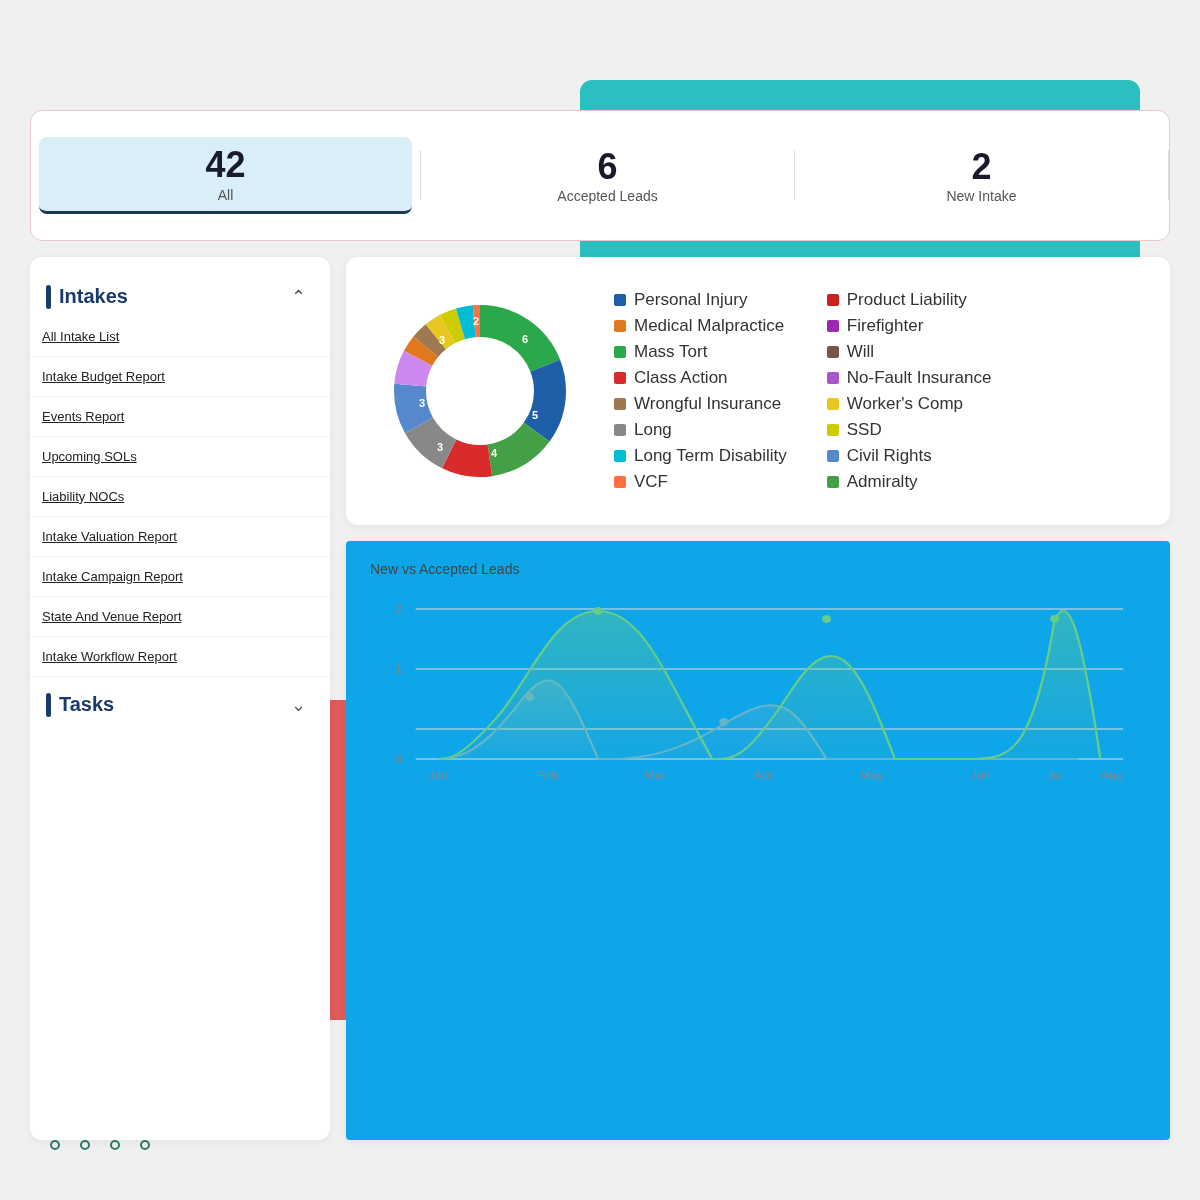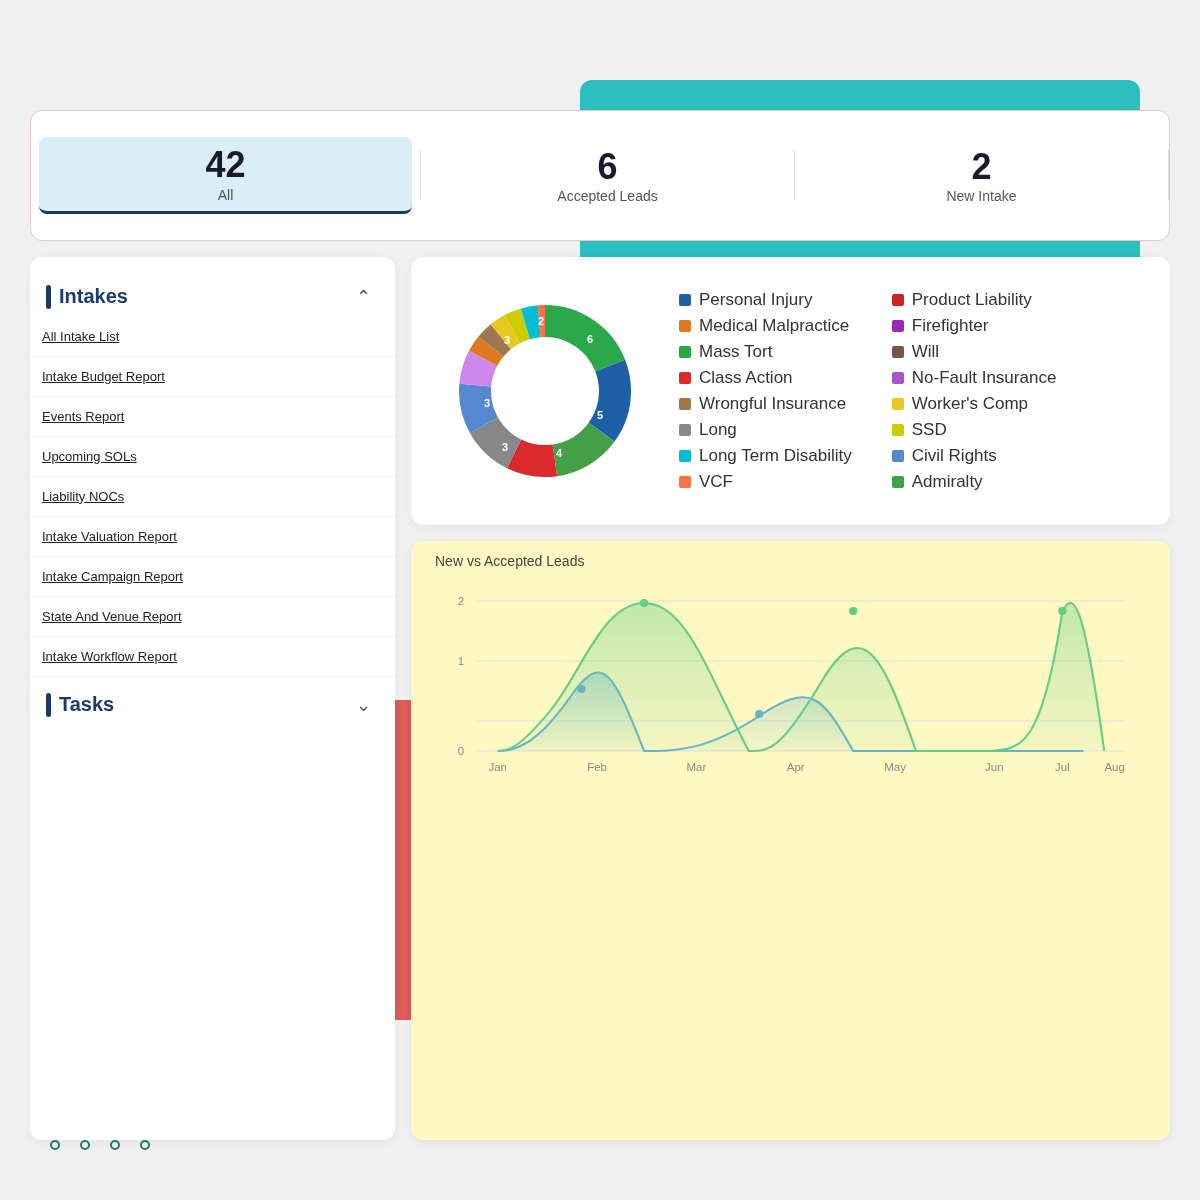--- a/index.html
+++ b/index.html
@@ -103,21 +103,21 @@
 
     
     .content-row {
       display: flex;
       gap: 16px;
       flex: 1;
     }
 
     
     .sidebar {
-      width: 365px;
+      width: 300px;
       background: white;
       border-radius: 12px;
       padding: 20px 0;
       display: flex;
       flex-direction: column;
       flex-shrink: 0;
       box-shadow: 0 2px 8px rgba(0,0,0,0.06);
     }
     .sidebar-section-header {
       display: flex;
@@ -216,23 +216,23 @@
     }
     .legend-dot {
       width: 12px;
       height: 12px;
       border-radius: 2px;
       flex-shrink: 0;
     }
 
     
     .line-chart-card {
-      background: #fef9c3;
-      border-radius: 12px;
-      padding: 12px 24px;
+      background: #0ea5e9;
+      border-radius: 4px;
+      padding: 20px 24px;
       box-shadow: 0 2px 8px rgba(0,0,0,0.06);
       flex: 1;
     }
     .line-chart-title {
       font-size: 14px;
       color: #444;
       margin-bottom: 12px;
       font-weight: 500;
     }
     .line-chart-area {

